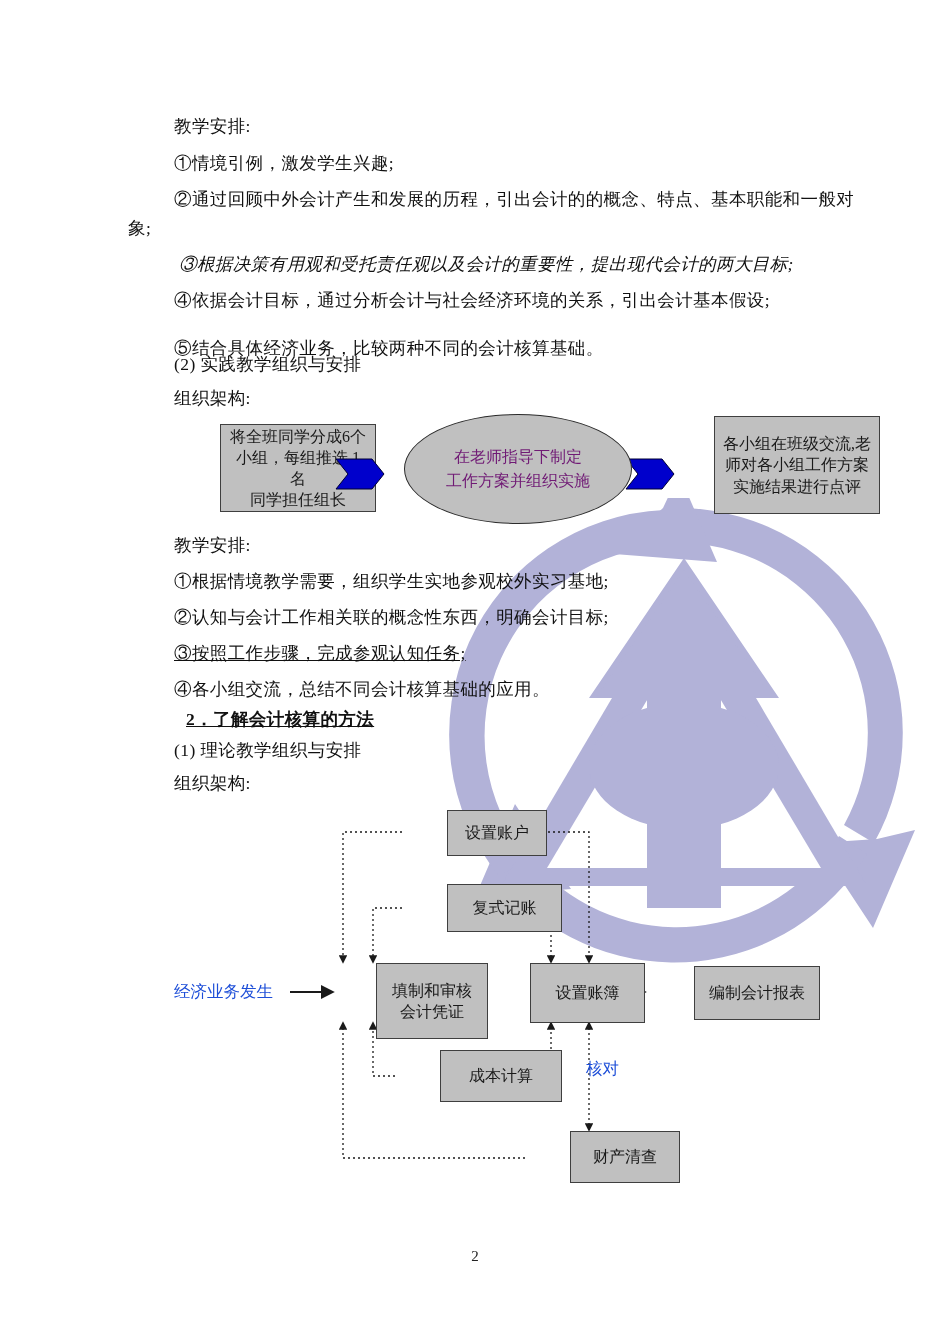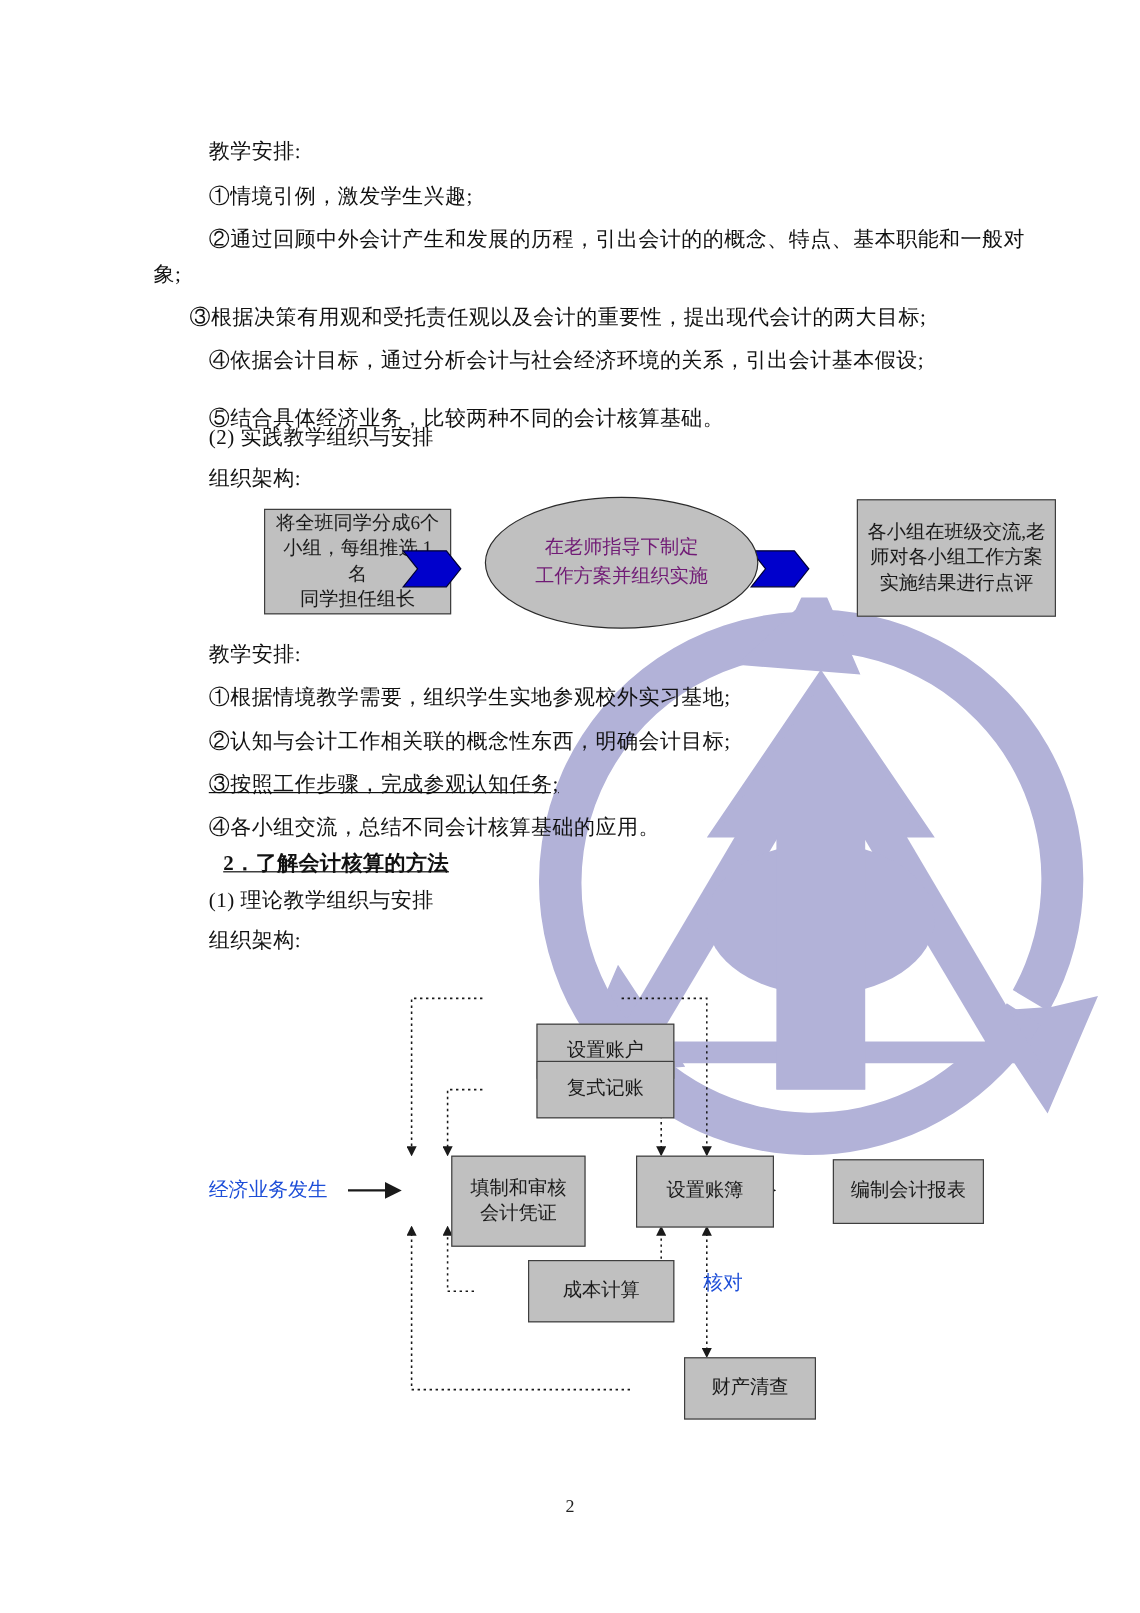--- a/index.html
+++ b/index.html
@@ -149,21 +149,21 @@
   </svg>
 
   <div class="doc-text" style="left:174px; top:118px;">教学安排:</div>
 
   <div class="doc-text" style="left:174px; top:155px;">①情境引例，激发学生兴趣;</div>
 
   <div class="doc-text" style="left:174px; top:191px;">②通过回顾中外会计产生和发展的历程，引出会计的的概念、特点、基本职能和一般对</div>
 
   <div class="doc-text" style="left:128px; top:220px;">象;</div>
 
-  <div class="doc-text" style="left:158px; top:256px;">③根据决策有用观和受托责任观以及会计的重要性，提出现代会计的两大目标;</div>
+  <div class="doc-text" style="left:179px; top:256px;font-style:italic;">③根据决策有用观和受托责任观以及会计的重要性，提出现代会计的两大目标;</div>
 
   <div class="doc-text" style="left:174px; top:292px;">④依据会计目标，通过分析会计与社会经济环境的关系，引出会计基本假设;</div>
 
   <div class="doc-text" style="left:174px; top:328px;margin-top:12px;">⑤结合具体经济业务，比较两种不同的会计核算基础。</div>
 
   <div class="doc-text" style="left:174px; top:356px;">(2) 实践教学组织与安排</div>
 
   <div class="doc-text" style="left:174px; top:390px;">组织架构:</div>
 
   <div class="fc-box" style="left:176px; top:424px; width:156px; height:88px;">
@@ -245,21 +245,21 @@
       <path d="M 525 1158 L 343 1158 L 343 1023" stroke-width="1.3" stroke-dasharray="2 3" marker-end="url(#dothead)"></path>
 
       <path d="M 589 1023 L 589 1130" stroke-width="1.3" stroke-dasharray="2 3" marker-start="url(#dothead)" marker-end="url(#dothead)"></path>
     </g>
   </svg>
 
   <div class="fc-label" style="left:174px; top:981px;">经济业务发生</div>
 
   <div class="fc-label" style="left:586px; top:1058px;">核对</div>
 
-  <div class="fc-box" style="left:403px; top:853px; width:115px; height:46px;">
+  <div class="fc-box" style="left:403px; top:810px; width:100px; height:46px;">
     <div class="inner">设置账户</div>
   </div>
 
   <div class="fc-box" style="left:403px; top:884px; width:115px; height:48px;">
     <div class="inner">复式记账</div>
   </div>
 
   <div class="fc-box" style="left:332px; top:963px; width:112px; height:76px;">
     <div class="inner">
       <div>填制和审核</div>

